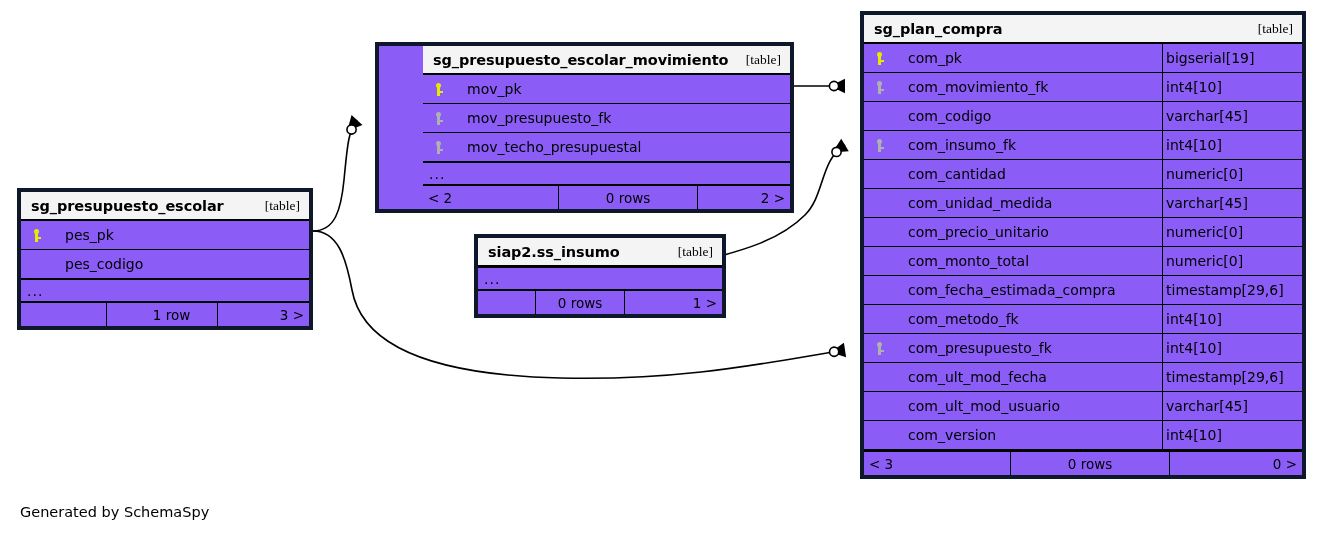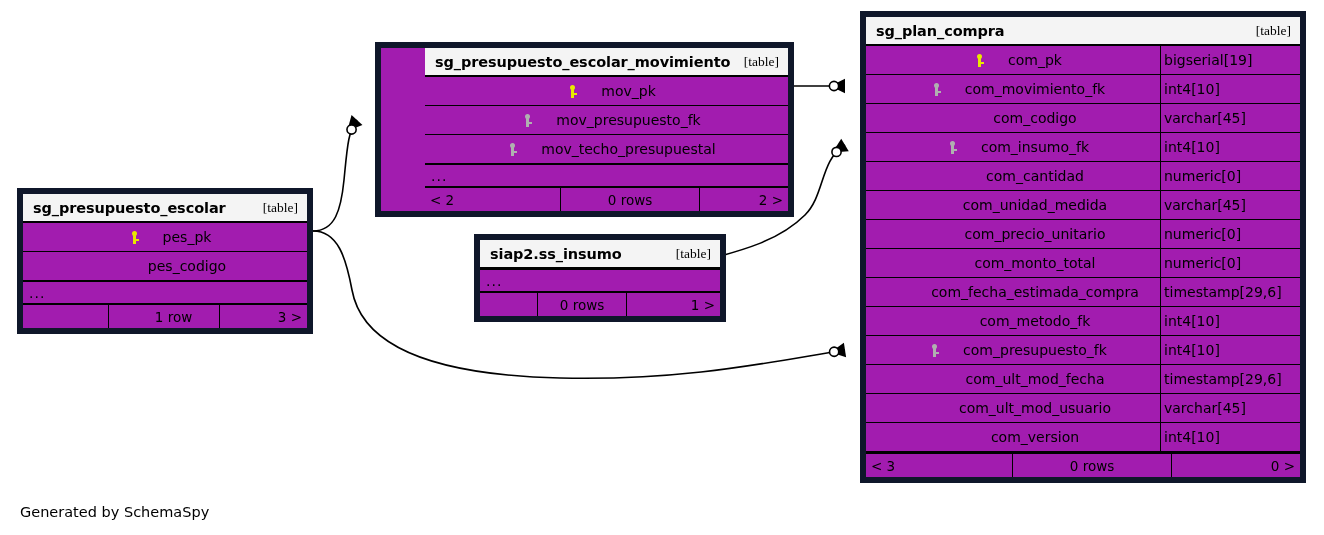--- a/index.html
+++ b/index.html
@@ -26,22 +26,22 @@
     position: absolute;
     left: 0; top: 0;
     width: 1324px;
     height: 535px;
     pointer-events: none;
     z-index: 1;
   }
   .table-node {
     position: absolute;
     box-sizing: border-box;
-    border: 6px solid #0f172a;
-    background: #a21caf;
+    border: 4px solid #0f172a;
+    background: #8b5cf6;
     z-index: 2;
   }
   .tbl-header {
     display: flex;
     align-items: center;
     justify-content: space-between;
     background: #f4f4f4;
     border-bottom: 2px solid #000000;
     box-sizing: border-box;
     height: 29px;
@@ -66,21 +66,20 @@
     height: 29px;
   }
   .col-row:last-of-type { border-bottom: none; }
   .col-main {
     display: flex;
     align-items: center;
     flex: 1 1 auto;
     min-width: 0;
     box-sizing: border-box;
     padding-left: 8px;
-    justify-content: center;
   }
   .key-slot {
     width: 20px;
     min-width: 20px;
     height: 29px;
     position: relative;
     display: inline-block;
   }
   .key-ico {
     position: absolute;

